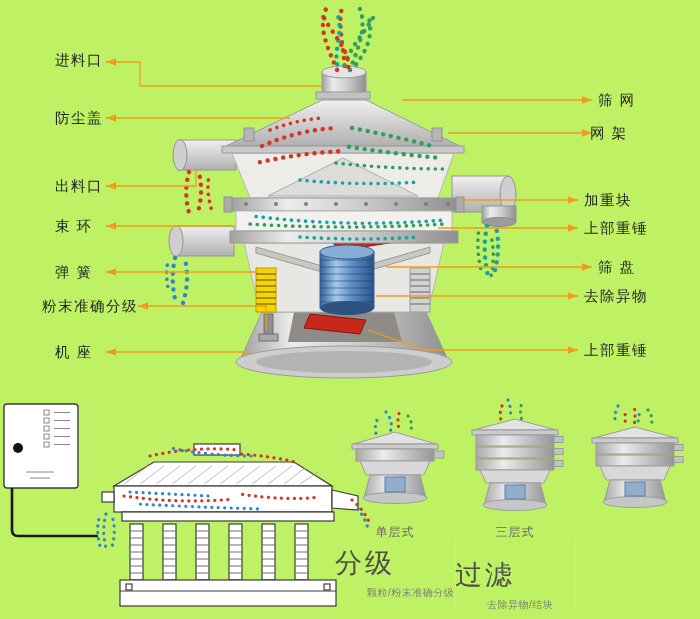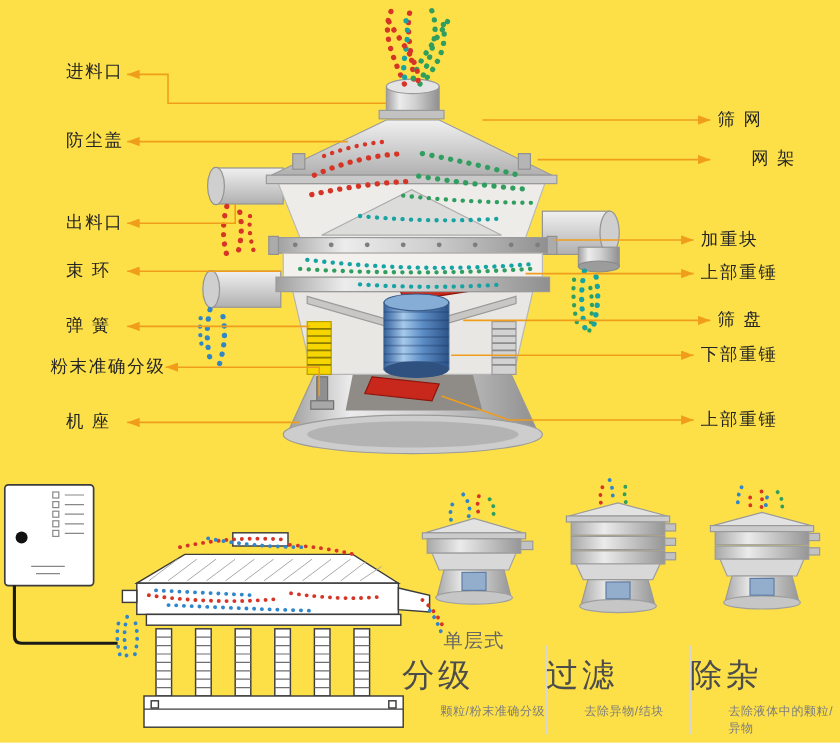--- a/index.html
+++ b/index.html
@@ -1,21 +1,21 @@
 <!DOCTYPE html>
 <html><head>
 <meta charset="utf-8">
 <style>
   html,body{margin:0;padding:0;background:#fff;}
-  #stage{position:relative;width:700px;height:619px;background:#fde047;overflow:hidden;
+  #stage{position:relative;width:700px;height:619px;background:#bef264;overflow:hidden;
          font-family:"Liberation Sans","DejaVu Sans",sans-serif;}
   svg{position:absolute;left:0;top:0;}
   .plabel{position:absolute;font-size:14.5px;font-weight:500;color:#242424;
           letter-spacing:1.5px;white-space:nowrap;line-height:16px;}
-  .variant{position:absolute;width:120px;text-align:center;font-size:16px;color:#666;
+  .variant{position:absolute;width:120px;text-align:center;font-size:12px;color:#666;
            letter-spacing:1px;}
   .fn-col{position:absolute;width:120px;text-align:left;}
   .fn-title{font-size:27px;color:#4c4c4c;letter-spacing:3px;line-height:34px;}
   .fn-sub{font-size:10px;color:#7d7d7d;margin-top:6px;letter-spacing:0.5px;padding-left:32px;}
   .vdiv{position:absolute;width:1px;background:#d8d8d8;}
   
   .p{fill:none;stroke-linecap:round;}
   .pr{stroke:#d63426;} .pg{stroke:#2f9e5f;} .pt{stroke:#16a3a3;} .pb{stroke:#2f86c9;}
   .big{stroke-width:4.4;stroke-dasharray:0.1 7.8;}
   .mid{stroke-width:3.6;stroke-dasharray:0.1 7;}
@@ -178,25 +178,25 @@
 
   <div class="plabel" style="left:55px;top:52px">进料口</div>
   <div class="plabel" style="left:55px;top:110px">防尘盖</div>
   <div class="plabel" style="left:55px;top:178px">出料口</div>
   <div class="plabel" style="left:55px;top:218px">束 环</div>
   <div class="plabel" style="left:55px;top:264px">弹 簧</div>
   <div class="plabel" style="left:42px;top:298px">粉末准确分级</div>
   <div class="plabel" style="left:55px;top:344px">机 座</div>
 
   <div class="plabel" style="left:598px;top:92px">筛 网</div>
-  <div class="plabel" style="left:626px;top:125px">网 架</div>
+  <div class="plabel" style="left:590px;top:125px">网 架</div>
   <div class="plabel" style="left:584px;top:192px">加重块</div>
   <div class="plabel" style="left:584px;top:220px">上部重锤</div>
   <div class="plabel" style="left:598px;top:259px">筛 盘</div>
-  <div class="plabel" style="left:584px;top:288px">下部重锤</div>
+  <div class="plabel" style="left:584px;top:288px">去除异物</div>
   <div class="plabel" style="left:584px;top:342px">上部重锤</div>
 
   <svg width="700" height="225" viewBox="0 0 700 225" style="top:394px">
     <defs>
       <linearGradient id="gMini" x1="0" y1="0" x2="1" y2="0">
         <stop offset="0" stop-color="#a8a8a8"></stop>
           <stop offset="0.35" stop-color="#ebebeb"></stop>
         <stop offset="1" stop-color="#969696"></stop>
       </linearGradient>
     </defs>
@@ -308,30 +308,27 @@
       <rect x="86" y="38.5" width="9" height="6" fill="#c2c2c2" stroke="#9a9a9a"></rect>
       <rect x="86" y="50.5" width="9" height="6" fill="#c2c2c2" stroke="#9a9a9a"></rect>
       <polygon points="12,60 82,60 76,74 18,74" fill="#d8d8d8" stroke="#9f9f9f"></polygon>
       <polygon points="22,74 72,74 78,96 16,96" fill="url(#gMini)" stroke="#9a9a9a"></polygon>
       <ellipse cx="47" cy="96" rx="32" ry="5.5" fill="#c6c6c6" stroke="#9f9f9f"></ellipse>
       <rect x="37" y="76" width="20" height="14" fill="#93aecd" stroke="#5f7da3"></rect>
     </g>
   </svg>
 
   <div class="variant" style="left:335px;top:524px">单层式</div>
+  <div class="variant" style="left:455px;top:524px">三层式</div>
 
   <div class="vdiv" style="left:455px;top:538px;height:74px"></div>
   <div class="vdiv" style="left:575px;top:538px;height:74px"></div>
 
   <div class="fn-col" style="left:335px;top:546px">
     <div class="fn-title">分级</div>
     <div class="fn-sub">颗粒/粉末准确分级</div>
   </div>
-  <div class="fn-col" style="left:455px;top:546px">
+  <div class="fn-col" style="left:455px;top:558px">
     <div class="fn-title">过滤</div>
     <div class="fn-sub">去除异物/结块</div>
   </div>
-  <div class="fn-col" style="left:575px;top:546px">
-    <div class="fn-title">除杂</div>
-    <div class="fn-sub">去除液体中的颗粒/异物</div>
-  </div>
 
 </div>
 
 </body></html>

